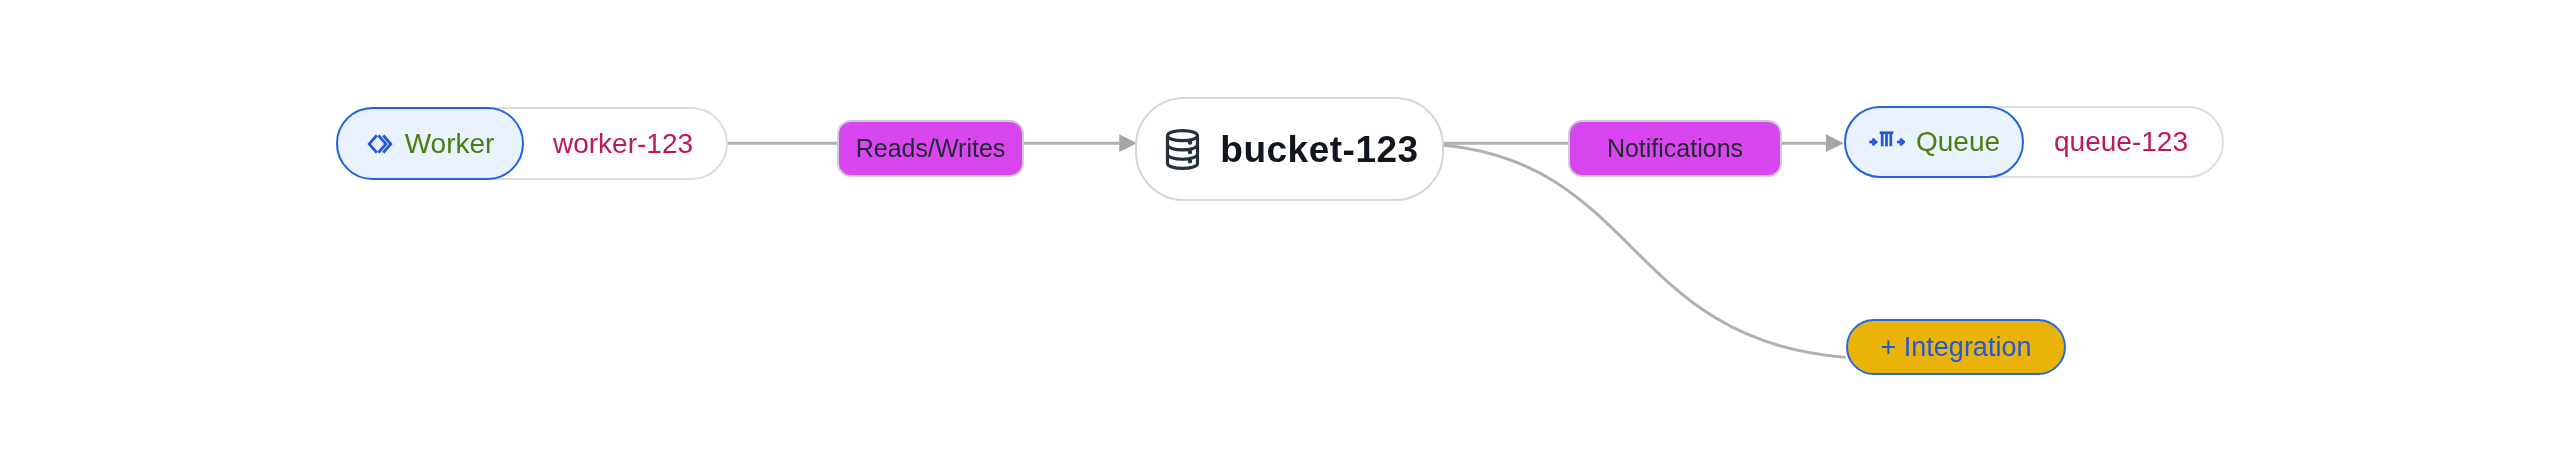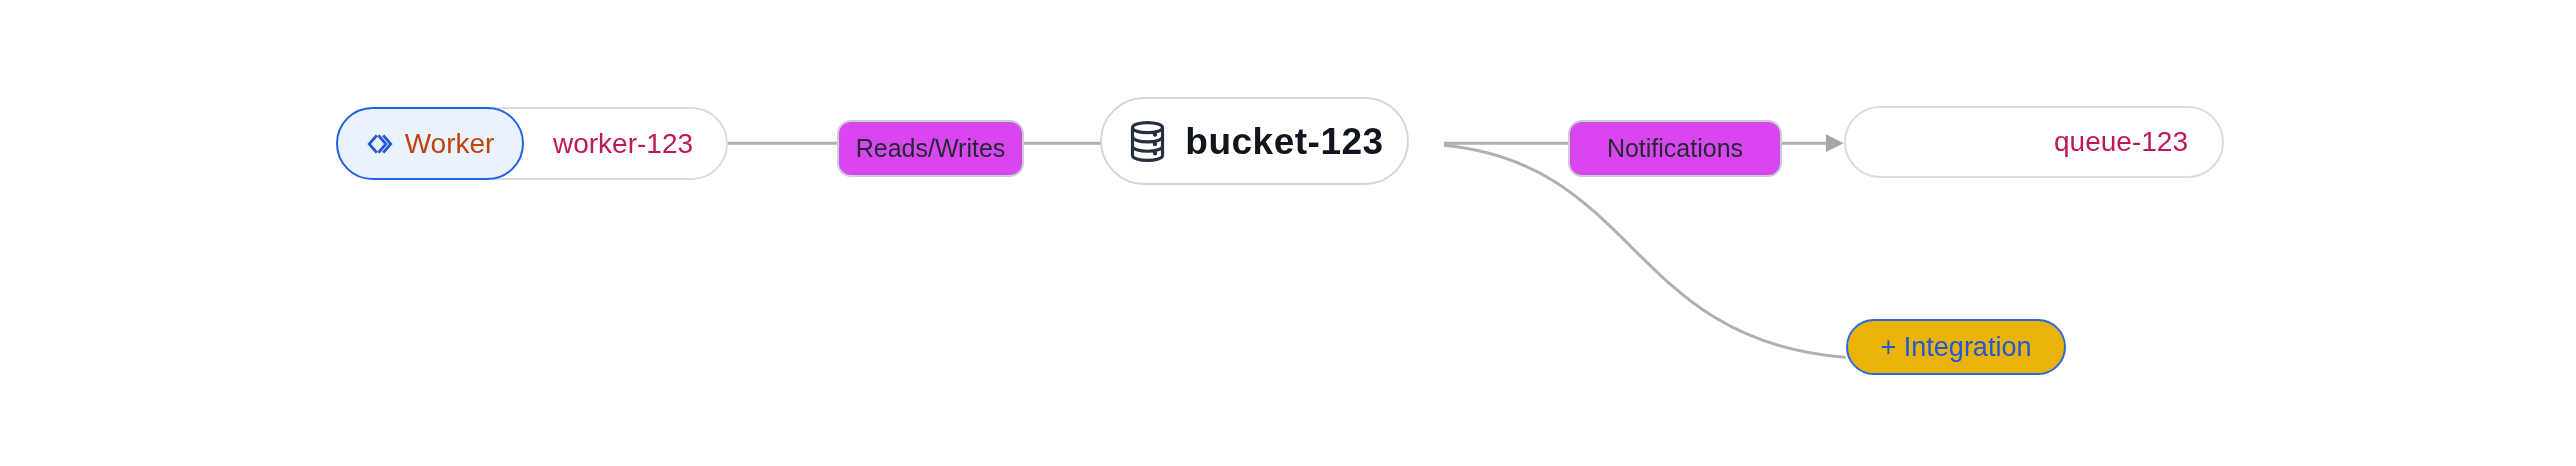--- a/index.html
+++ b/index.html
@@ -23,41 +23,41 @@
     box-sizing:border-box;
   }
   .badge{
     position:absolute;left:-2px;top:-2px;bottom:-2px;
     background:#e9f2fd;
     border:2.5px solid #2463e0;
     border-radius:39px;
     box-sizing:border-box;
     display:flex;align-items:center;justify-content:center;gap:11px;
   }
-  .badge-label{color:#c2410c;font-size:28px;line-height:1;}
+  .badge-label{color:#4d7c0f;font-size:28px;line-height:1;}
   .node-name{
     position:absolute;top:0;bottom:0;right:0;
     display:flex;align-items:center;justify-content:center;
     color:#be185d;font-size:28px;line-height:1;
     padding-right:6px;box-sizing:border-box;
   }
 
   .edge-label{
     position:absolute;
     background:#d946ef;
     border:2px solid #cacfd6;
     border-radius:14px;
     box-sizing:border-box;
     display:flex;align-items:center;justify-content:center;
     color:#232933;font-size:25px;line-height:1;
   }
 
   .bucket-node{
     position:absolute;
-    left:1100px;top:97px;width:309px;height:88px;
+    left:1135px;top:97px;width:309px;height:104px;
     background:#ffffff;
     border:2.5px solid #d2d5d9;
     border-radius:49px;
     box-sizing:border-box;
     display:flex;align-items:center;justify-content:center;gap:15px;
   }
   .bucket-name{color:#10151e;font-size:37px;font-weight:700;line-height:1;letter-spacing:0.5px;}
 
   .integration-button{
     position:absolute;
@@ -123,20 +123,33 @@
       <circle cx="16" cy="18.3" r="0.5" fill="#252f3e" stroke-width="1.4"></circle>
     </svg>
     <span class="bucket-name">bucket-123</span>
   </div>
 
   <div class="edge-label" style="left:1568px;top:120px;width:214px;height:57px;">
     <span>Notifications</span>
   </div>
 
   <div class="node queue-node">
+    <div class="badge queue-badge">
+      <svg class="icon" width="37" height="28" viewBox="0 0 30 22" fill="none" stroke="#2158d8" stroke-width="2.2" stroke-linejoin="miter">
+        <path d="M1 11 H4.5"></path>
+        <path d="M3.5 8.5 L6.5 11 L3.5 13.5"></path>
+        <path d="M9.5 3.5 H20.5"></path>
+        <path d="M11.5 3.5 V14.5"></path>
+        <path d="M15 3.5 V14.5"></path>
+        <path d="M18.5 3.5 V14.5"></path>
+        <path d="M23.5 11 H27"></path>
+        <path d="M26 8.5 L29 11 L26 13.5"></path>
+      </svg>
+      <span class="badge-label">Queue</span>
+    </div>
     <div class="node-name queue-name">queue-123</div>
   </div>
 
   <div class="integration-button">
     <span>+ Integration</span>
   </div>
 
 </div>
 
 

